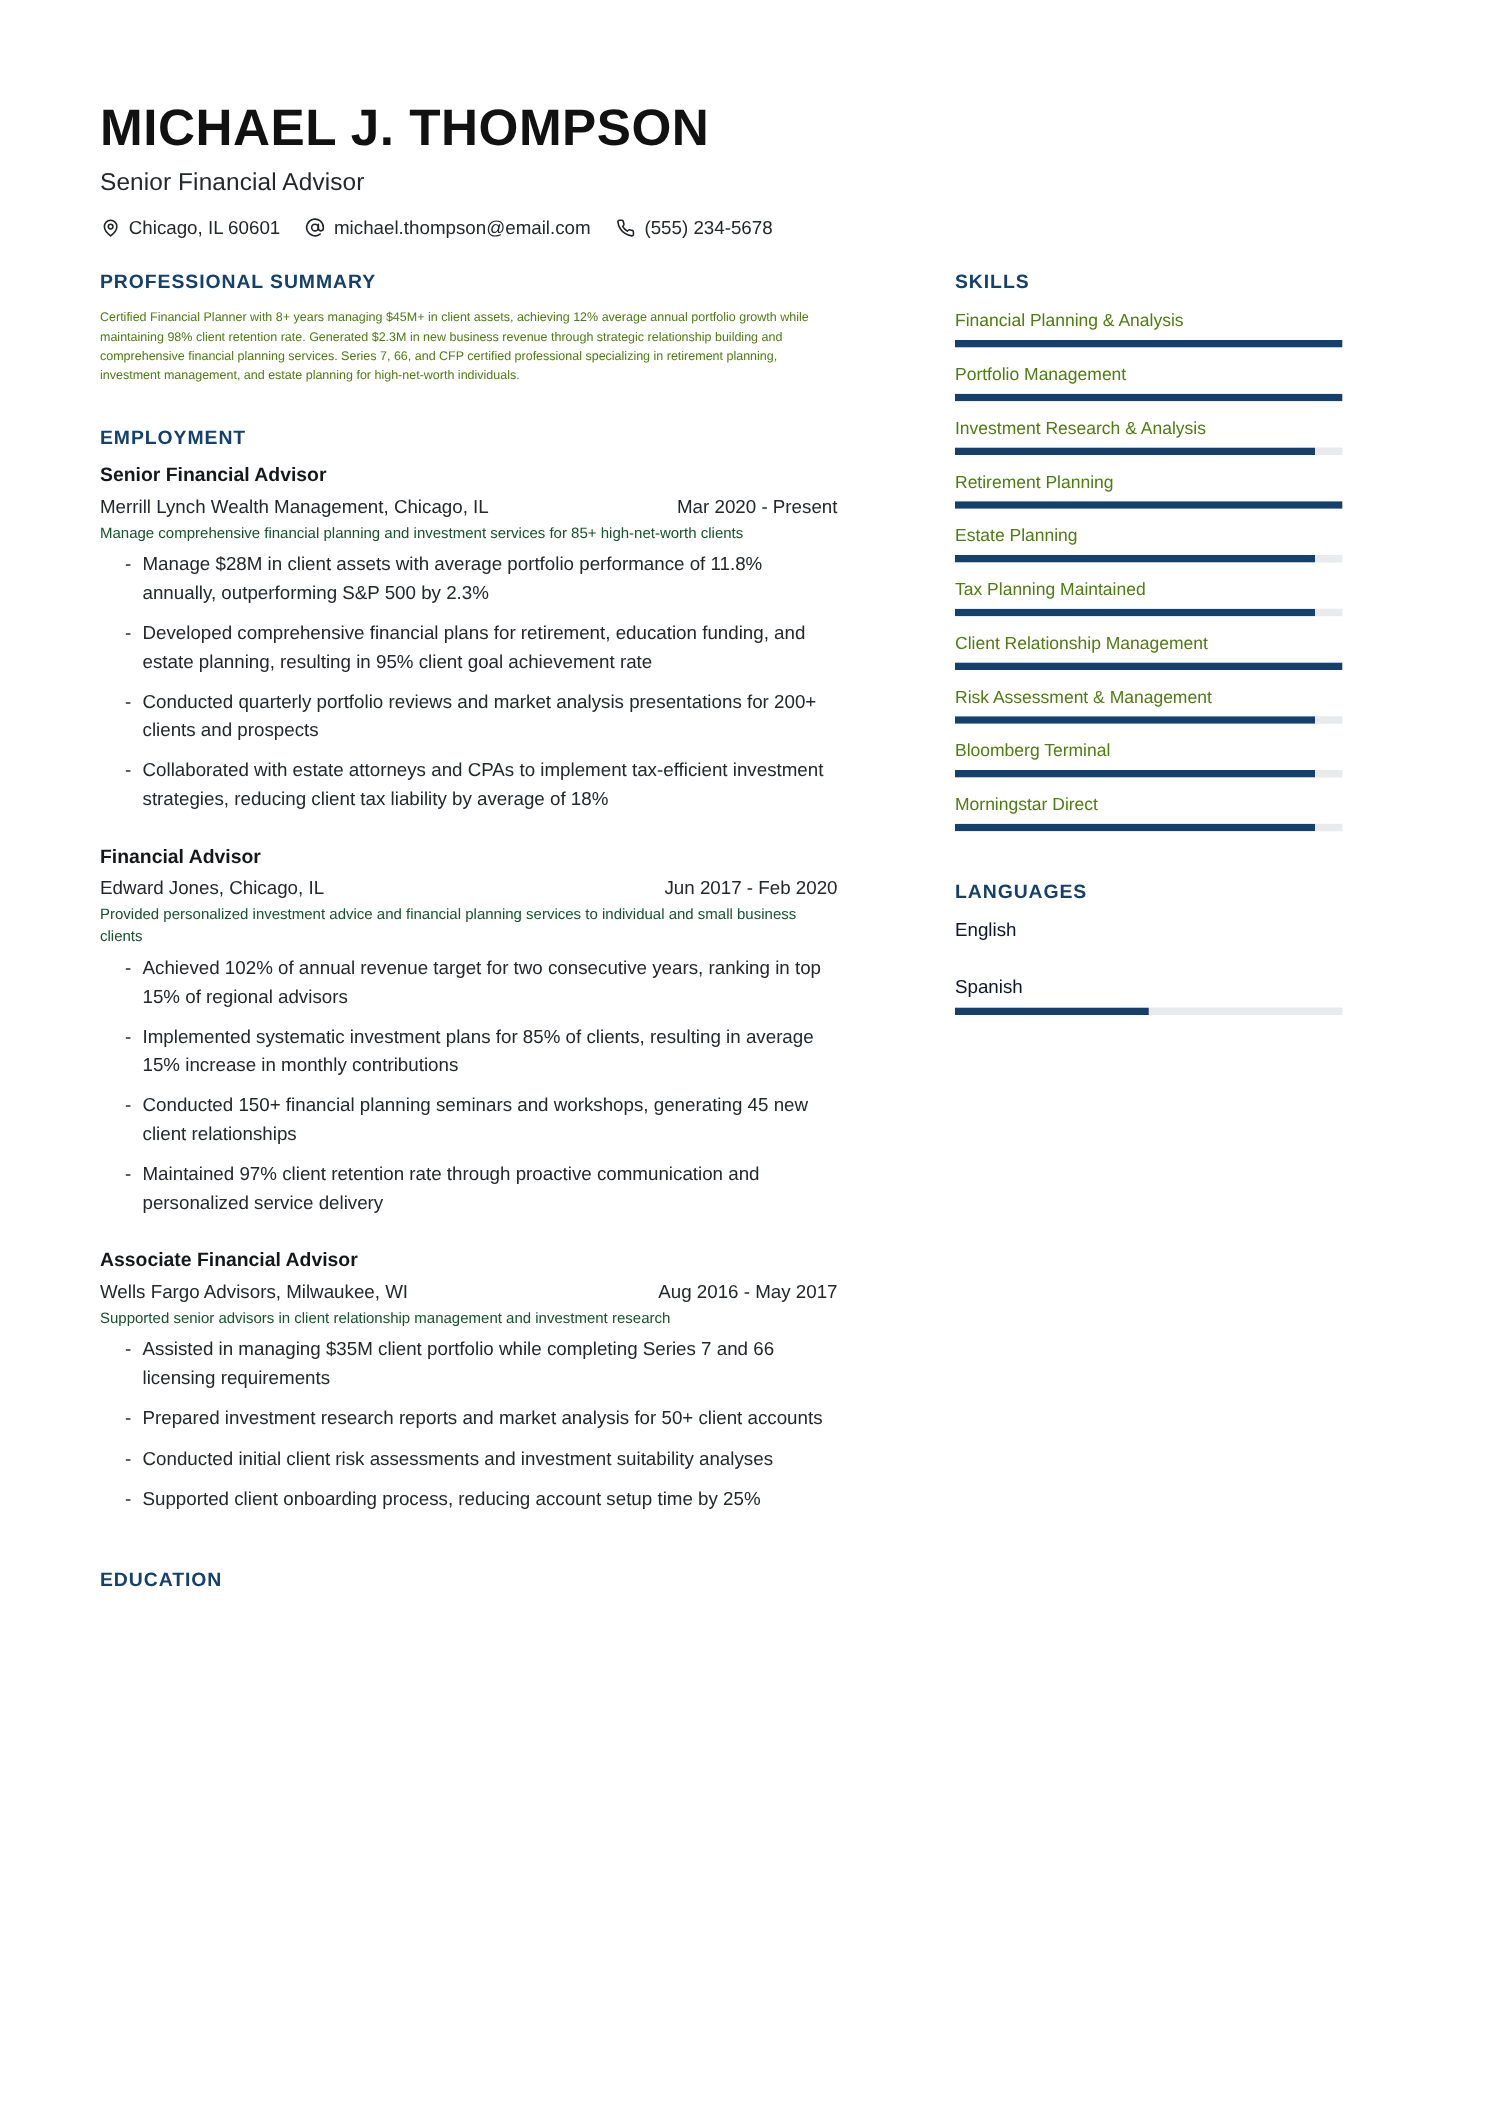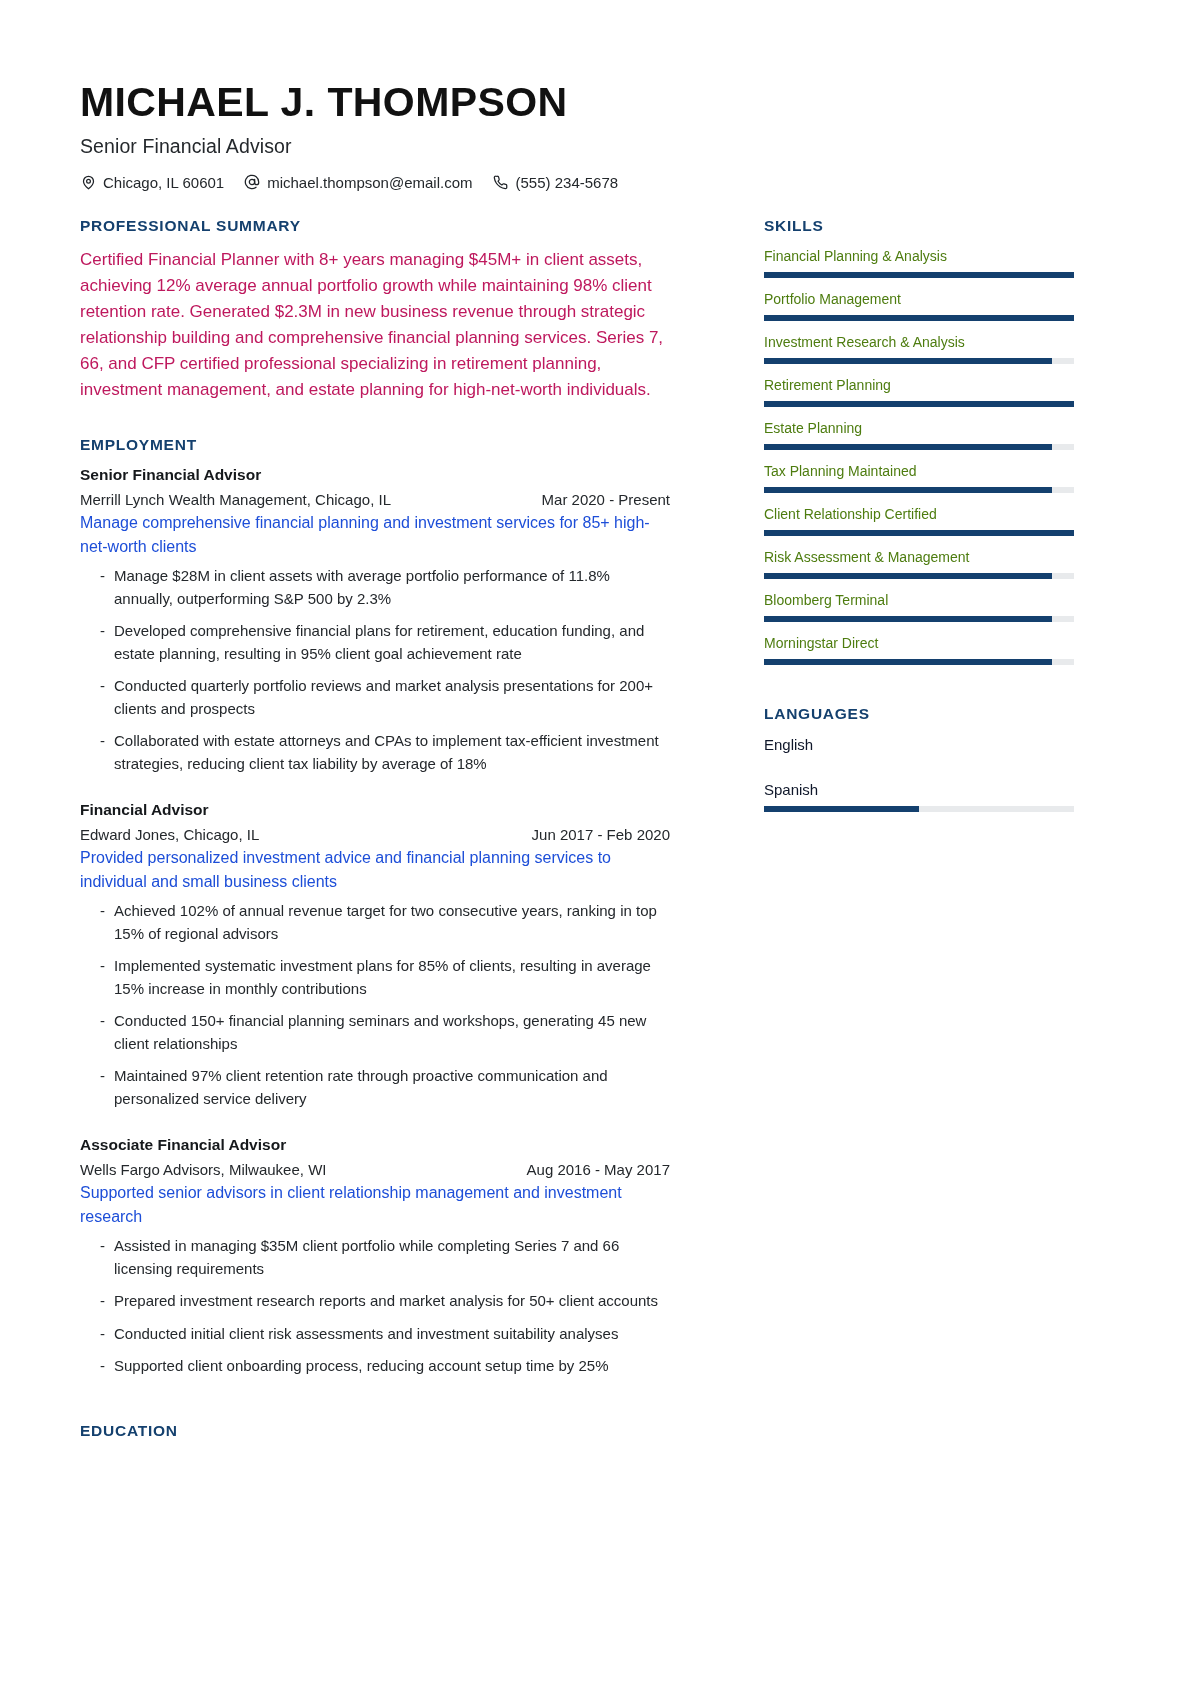--- a/index.html
+++ b/index.html
@@ -89,23 +89,23 @@
     letter-spacing: 0.75px;
     margin-bottom: 12px;
   }
   .col-side .section-heading { margin-bottom: 13px; }
 
   .section { margin-bottom: 34px; }
   .section:last-child { margin-bottom: 0; }
 
   
   .summary-text {
-    font-size: 17px;
+    font-size: 10px;
     line-height: 1.52;
-    color: #be185d;
+    color: #4d7c0f;
   }
 
   
   .job { margin-bottom: 26px; }
   .job:last-child { margin-bottom: 0; }
 
   .job-role {
     font-size: 15.5px;
     font-weight: 700;
     color: #15181b;
@@ -117,23 +117,23 @@
     justify-content: space-between;
     align-items: baseline;
     font-size: 15px;
     color: #24282c;
     margin-bottom: 3px;
   }
   .job-company { }
   .job-dates { white-space: nowrap; }
 
   .job-desc {
-    font-size: 16px;
+    font-size: 12px;
     line-height: 1.5;
-    color: #1d4ed8;
+    color: #14532d;
     margin-bottom: 6px;
   }
 
   .bullets { list-style: none; }
 
   .bullets li {
     position: relative;
     font-size: 15px;
     line-height: 1.5;
     color: #24282c;
@@ -347,21 +347,21 @@
                 <div class="skill-bar-fill" style="width: 93%;"></div>
               </div>
             </div>
             <div class="skill-item">
               <div class="skill-label">Tax Planning Maintained</div>
               <div class="skill-bar-track">
                 <div class="skill-bar-fill" style="width: 93%;"></div>
               </div>
             </div>
             <div class="skill-item">
-              <div class="skill-label">Client Relationship Certified</div>
+              <div class="skill-label">Client Relationship Management</div>
               <div class="skill-bar-track">
                 <div class="skill-bar-fill" style="width: 100%;"></div>
               </div>
             </div>
             <div class="skill-item">
               <div class="skill-label">Risk Assessment &amp; Management</div>
               <div class="skill-bar-track">
                 <div class="skill-bar-fill" style="width: 93%;"></div>
               </div>
             </div>

